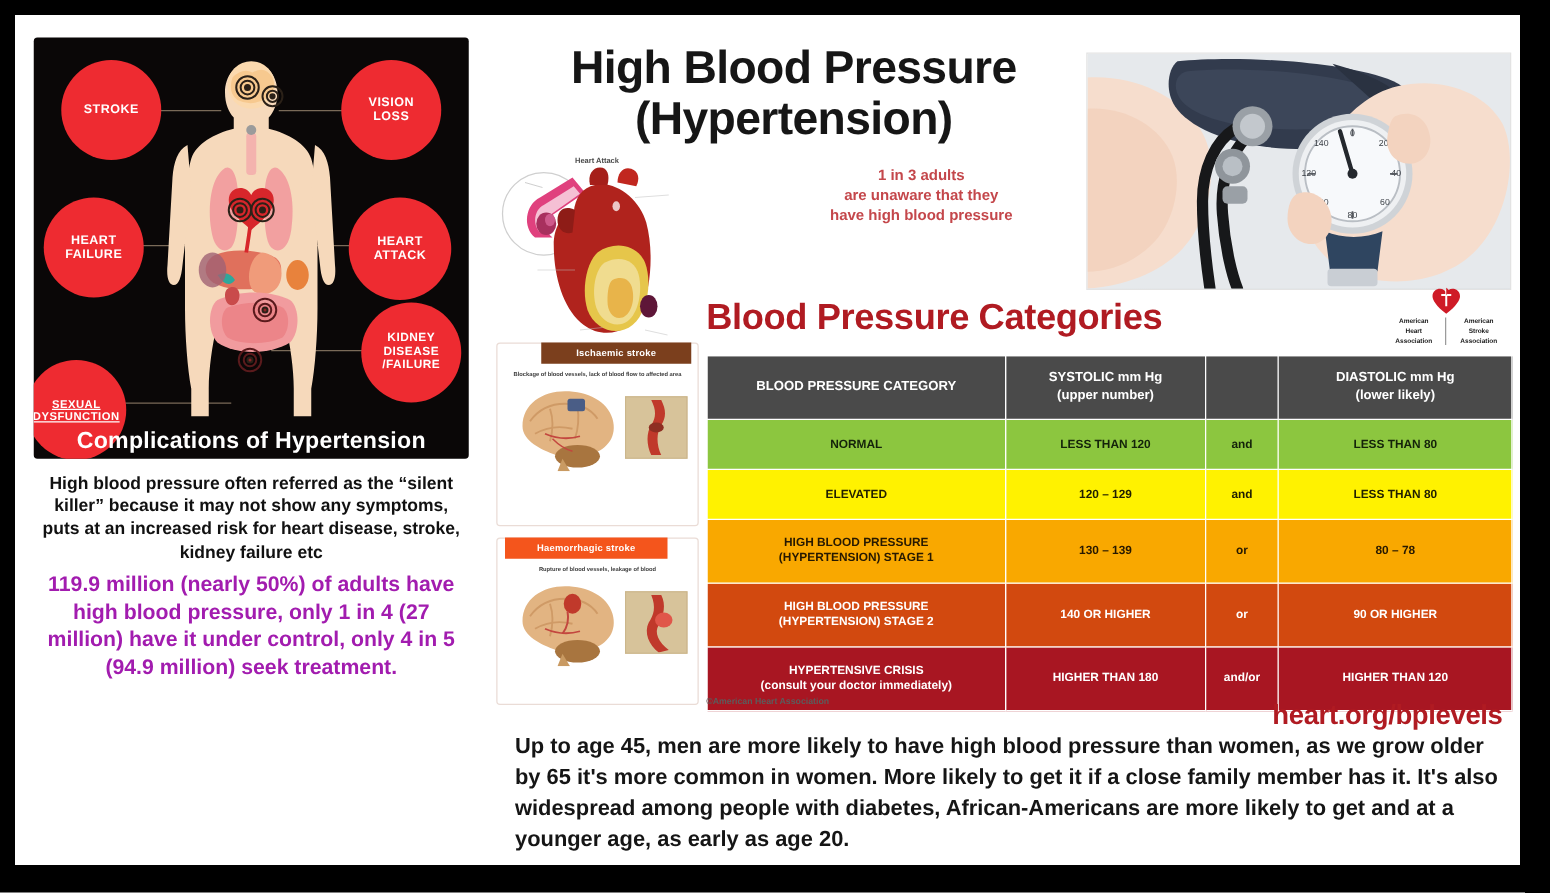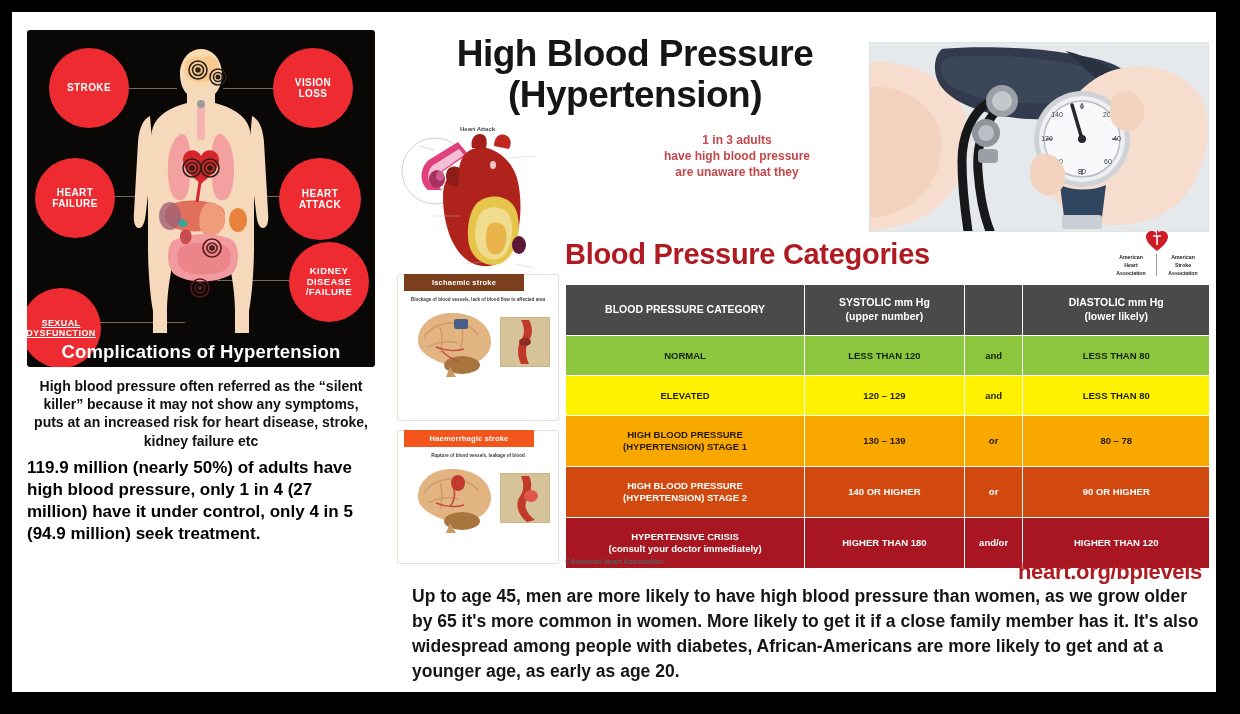--- a/index.html
+++ b/index.html
@@ -42,22 +42,22 @@
   .panel-caption{
     position:absolute;left:0;bottom:4px;width:100%;
     text-align:center;color:#ffffff;font-size:18.5px;font-weight:bold;
     letter-spacing:.2px;
   }
   .left-text{
     margin-top:10px;width:348px;text-align:center;
     font-size:14px;font-weight:bold;color:#111;line-height:1.3;
   }
   .left-text-red{
-    margin-top:7px;width:348px;text-align:left;
-    font-size:17px;font-weight:bold;color:#000000;line-height:1.3;
+    margin-top:7px;width:348px;text-align:center;
+    font-size:17px;font-weight:bold;color:#a21caf;line-height:1.3;
   }
 
   
   .title{
     position:absolute;left:388px;top:22px;width:470px;
     text-align:center;font-size:37px;font-weight:bold;color:#161616;
     line-height:1.1;letter-spacing:-.5px;
   }
   .subtitle{
     position:absolute;left:600px;top:120px;width:250px;
@@ -94,21 +94,21 @@
 
   
   .stroke-panel{position:absolute;width:160px;background:#fff;border:1px solid #eadcd6;border-radius:3px;}
   .sp1{left:385px;top:262px;height:145px;}
   .sp2{left:385px;top:418px;height:132px;}
   .sp-tab{
     position:absolute;left:6px;top:-1px;width:120px;height:17px;
     display:flex;align-items:center;justify-content:center;
     color:#fff;font-size:7.5px;font-weight:bold;letter-spacing:.2px;
   }
-  .sp-tab.isch{background:#7b3f1d;}
+  .sp-tab.isch{background:#7b3f1d;margin-left:29px;}
   .sp-tab.haem{background:#f4551c;width:130px;}
   .sp-desc{position:absolute;left:0;top:22px;width:100%;text-align:center;font-size:4.6px;color:#3b3b3b;font-weight:bold;}
   .brain{position:absolute;left:12px;top:32px;width:92px;height:70px;}
   .inset{position:absolute;right:8px;top:42px;width:48px;height:48px;background:#d7c39a;border:1px solid #cbb68c;}
 
   
   .bp-table{position:absolute;left:553px;top:272px;width:645px;border-collapse:collapse;}
   .bp-table td,.bp-table th{
     border:1px solid #ffffff;text-align:center;vertical-align:middle;
     font-weight:bold;padding:0 2px;
@@ -247,22 +247,22 @@
     <div class="left-text-red">119.9 million (nearly 50%) of adults have high blood pressure, only 1 in 4 (27 million) have it under control, only 4 in 5 (94.9 million) seek treatment.</div>
   </div>
 
   <div class="title">
     <div>High Blood Pressure</div>
     <div>(Hypertension)</div>
   </div>
 
   <div class="subtitle">
     <div>1 in 3 adults</div>
+    <div>are unaware that they</div>
     <div>have high blood pressure</div>
-    <div>are unaware that they</div>
   </div>
 
   <div class="heart-art">
     <div class="heart-label">Heart Attack</div>
     <svg viewBox="0 0 150 150" style="position:absolute;left:0;top:0;width:150px;height:150px;">
 
       <circle cx="35" cy="47" r="33" fill="#ffffff" stroke="#cfcfcf" stroke-width="1"></circle>
       <path d="M28 66 c-10 -8 -8 -26 4 -32 l26 -16 l10 12 l-26 18 c-6 4 -6 14 0 18 z" fill="#e0417e"></path>
       <path d="M32 62 c-6 -6 -5 -18 3 -22 l24 -15 l5 6 l-24 17 c-5 3 -5 11 -1 14 z" fill="#f5c0d4"></path>
       <ellipse cx="37" cy="55" rx="8" ry="9" fill="#a8305e"></ellipse>

